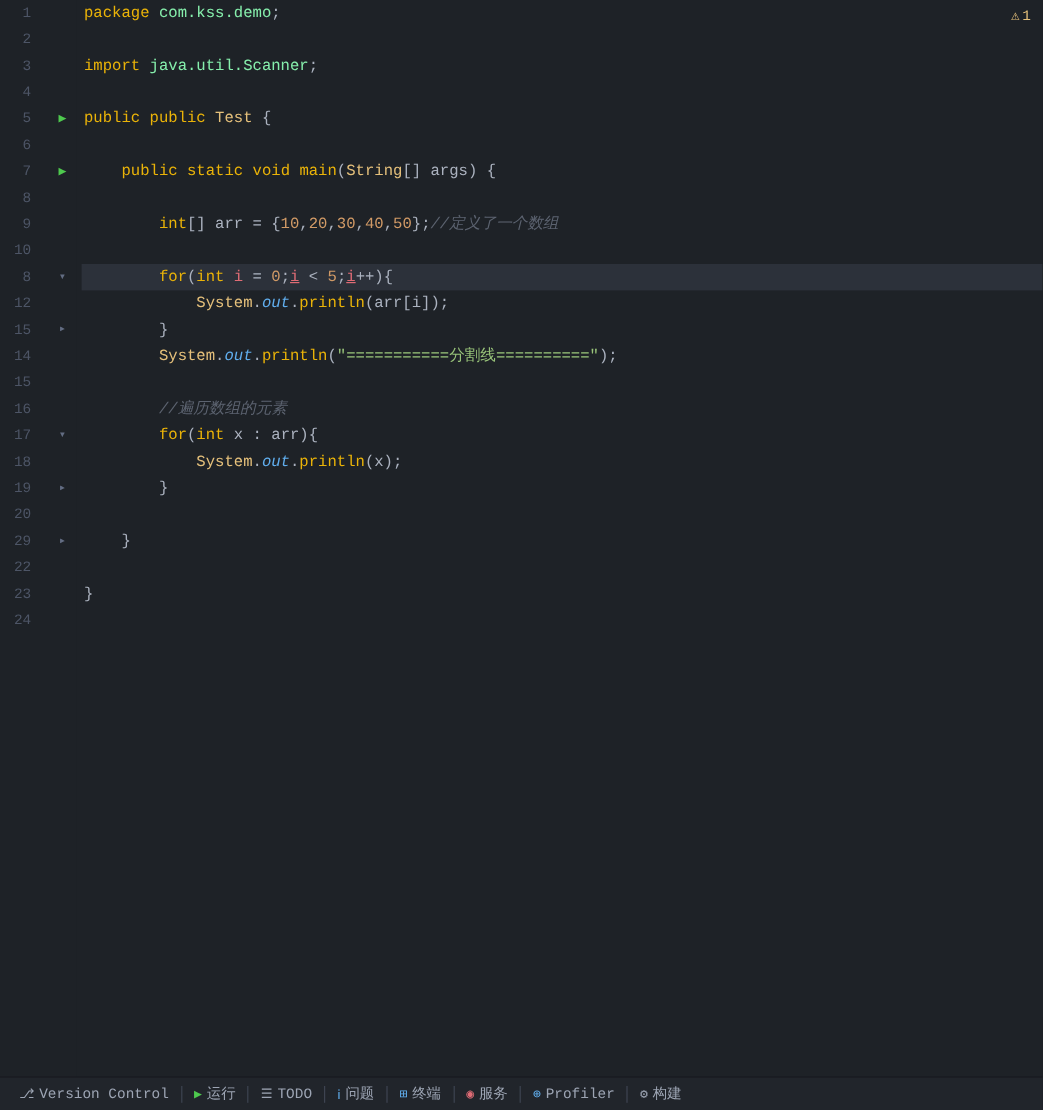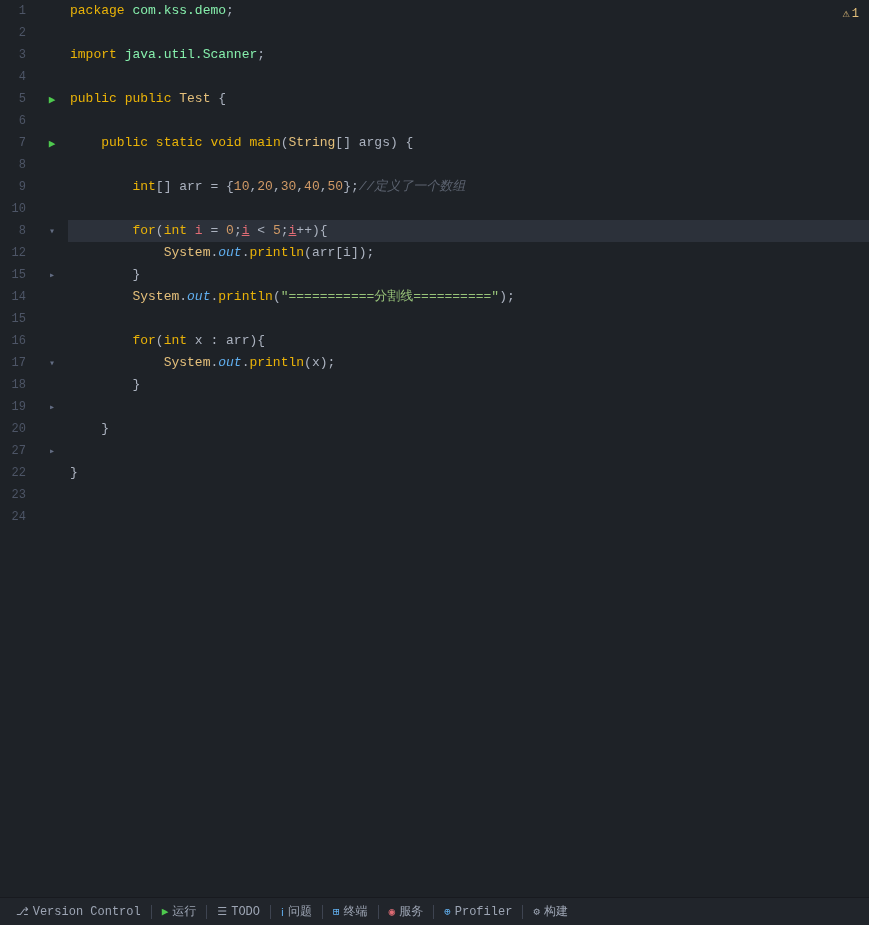--- a/index.html
+++ b/index.html
@@ -184,21 +184,21 @@
       <div class="line-number">8</div>
       <div class="line-number">12</div>
       <div class="line-number">15</div>
       <div class="line-number">14</div>
       <div class="line-number">15</div>
       <div class="line-number">16</div>
       <div class="line-number">17</div>
       <div class="line-number">18</div>
       <div class="line-number">19</div>
       <div class="line-number">20</div>
-      <div class="line-number">27</div>
+      <div class="line-number">29</div>
       <div class="line-number">22</div>
       <div class="line-number">23</div>
       <div class="line-number">24</div>
     </div>
 
     <div class="gutter">
       <div class="gutter-cell"></div>
       <div class="gutter-cell"></div>
       <div class="gutter-cell"></div>
       <div class="gutter-cell"></div>
@@ -267,20 +267,23 @@
       <div class="code-line">
         <span class="plain">        }</span>
       </div>
 
       <div class="code-line">
         <span class="plain">        </span><span class="cls">System</span><span class="plain">.</span><span class="italic">out</span><span class="plain">.</span><span class="fn">println</span><span class="plain">(</span><span class="str">"===========分割线=========="</span><span class="plain">);</span>
       </div>
 
       <div class="code-line">&nbsp;</div>
 
+      <div class="code-line">
+        <span class="plain">        </span><span class="cm">//遍历数组的元素</span>
+      </div>
 
       <div class="code-line">
         <span class="plain">        </span><span class="kw">for</span><span class="plain">(</span><span class="kw">int</span><span class="plain"> x : arr){</span>
       </div>
 
       <div class="code-line">
         <span class="plain">            </span><span class="cls">System</span><span class="plain">.</span><span class="italic">out</span><span class="plain">.</span><span class="fn">println</span><span class="plain">(x);</span>
       </div>
 
       <div class="code-line">

